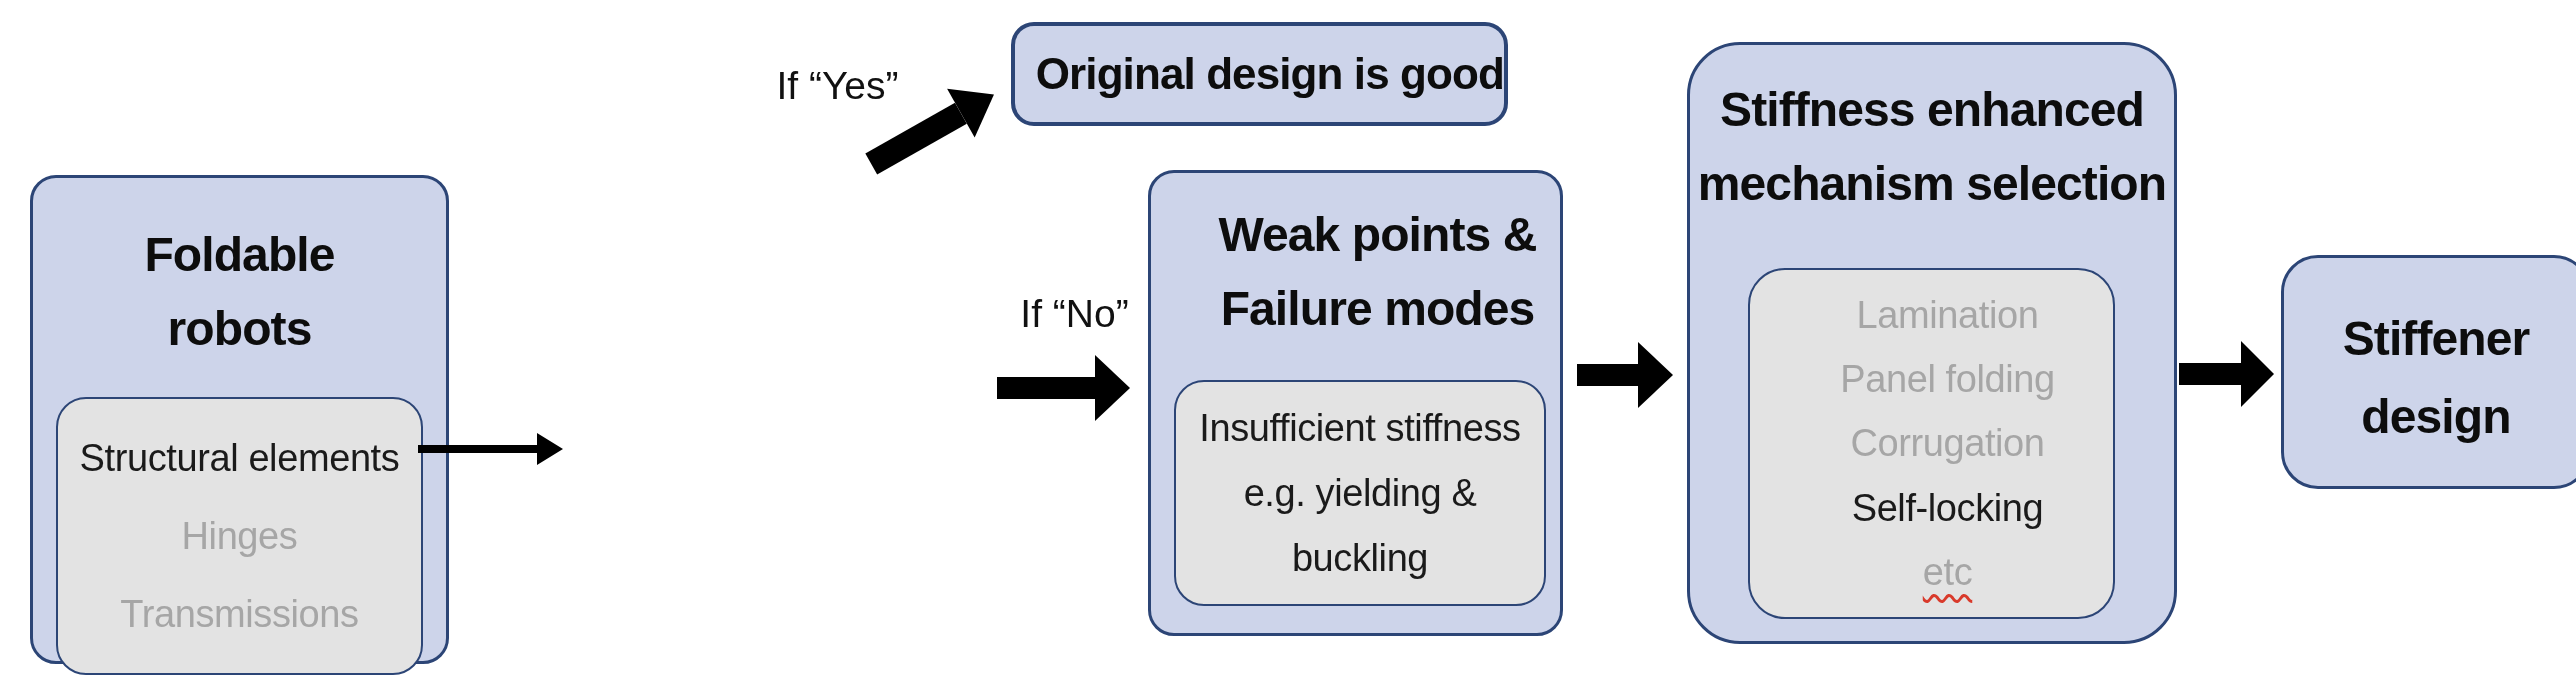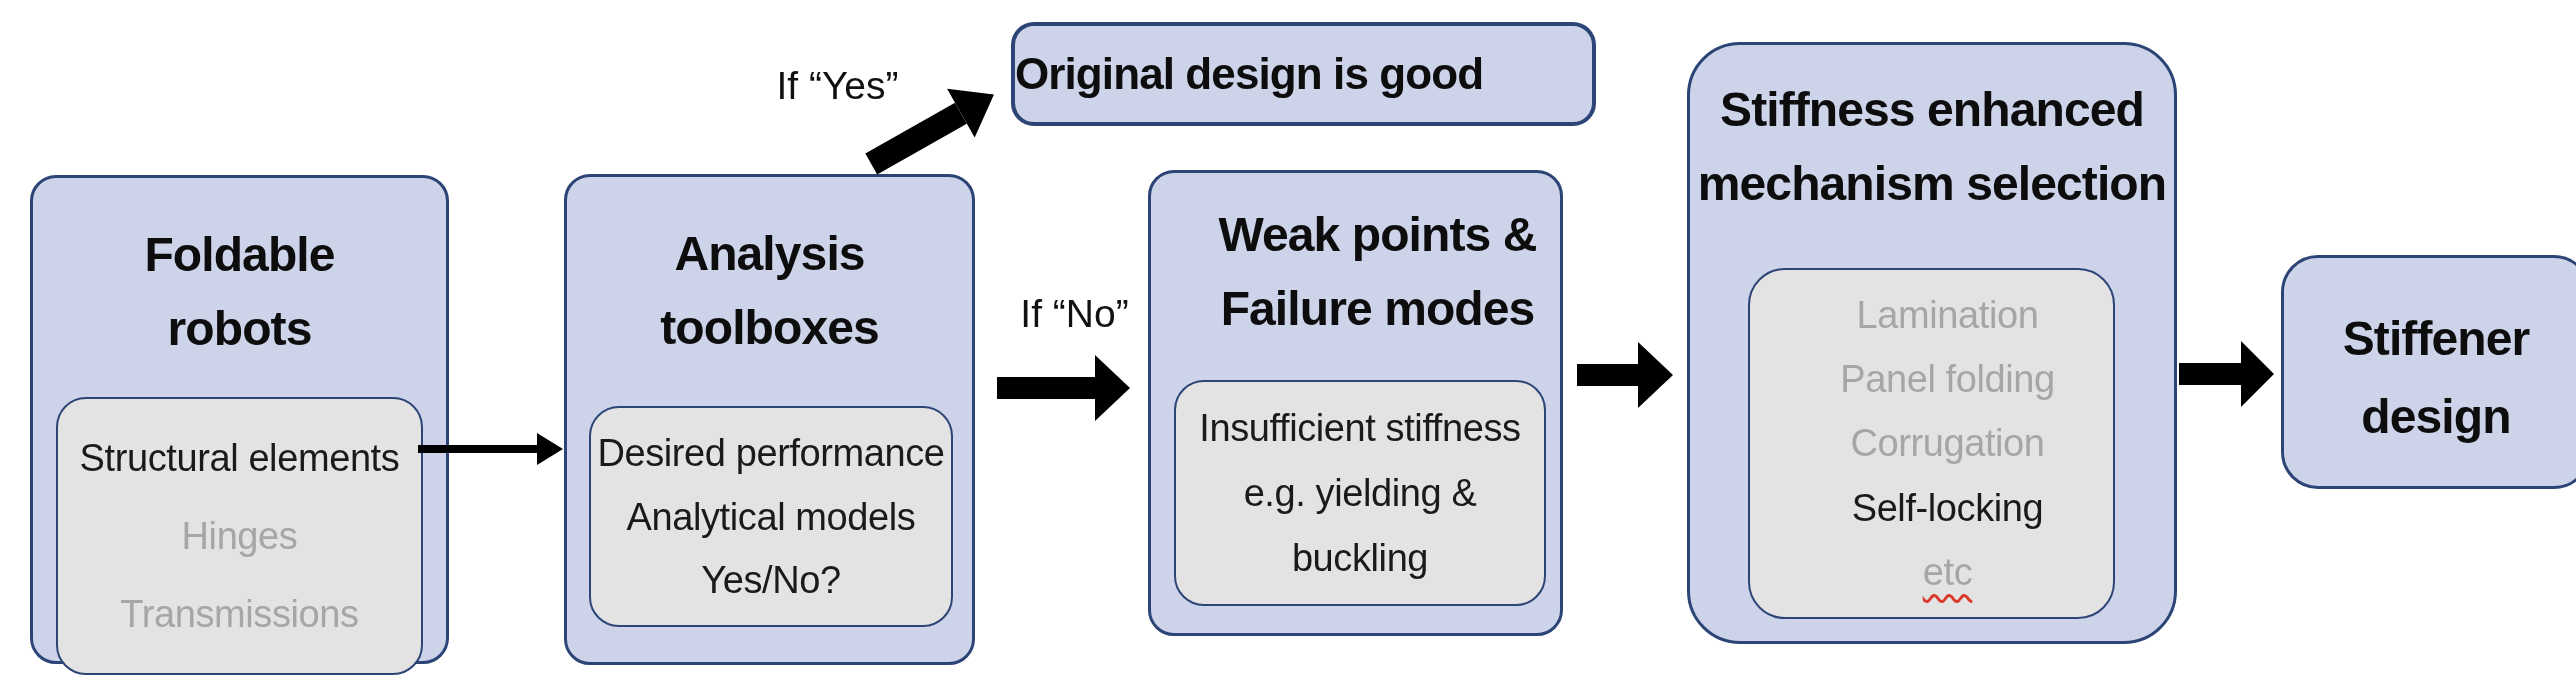--- a/index.html
+++ b/index.html
@@ -56,23 +56,23 @@
     text-underline-offset: 8.8px;
   }
 
   
   .n-foldable   { left: 30px;   top: 175px; width: 419px; height: 489px; padding-top: 40px; }
   .n-foldable .inner  { left: 23px;  top: 219px; width: 367px; height: 278px; }
 
   .n-analysis   { left: 564px;  top: 174px; width: 411px; height: 491px; padding-top: 40px; }
   .n-analysis .inner  { left: 22px;  top: 229px; width: 364px; height: 221px; }
 
-  .n-odg        { left: 1011px; top: 22px;  width: 585px; height: 104px;
+  .n-odg        { left: 1011px; top: 22px;  width: 497px; height: 104px;
                   border-radius: 23px; border-width: 4.4px;
-                  display: flex; align-items: center; justify-content: flex-start; }
+                  display: flex; align-items: center; justify-content: flex-end; }
 
   .n-weak       { left: 1148px; top: 170px; width: 415px; height: 466px; padding-top: 25px; padding-left: 44px; }
   .n-weak .inner      { left: 23px;  top: 207px; width: 372px; height: 226px; }
 
   .n-stiffness  { left: 1687px; top: 42px;  width: 490px; height: 602px; padding-top: 28px; border-radius: 53px; }
   .n-stiffness .inner { left: 58px;  top: 223px; width: 367px; height: 351px; border-radius: 37px; padding-left: 32px; }
 
   .n-stiffener  { left: 2281px; top: 255px; width: 310px; height: 234px; padding-top: 42px; border-radius: 37px; }
   .n-stiffener .title-line { line-height: 78px; }
 
@@ -135,31 +135,20 @@
       <div class="item muted">Hinges</div>
       <div class="item muted">Transmissions</div>
     </div>
   </div>
 
   <div class="arrow a-thin">
     <div class="shaft"></div>
     <div class="head"></div>
   </div>
 
-  <div class="node n-analysis">
-    <div class="title-wrap">
-      <div class="title-line">Analysis</div>
-      <div class="title-line">toolboxes</div>
-    </div>
-    <div class="inner">
-      <div class="item">Desired performance</div>
-      <div class="item">Analytical models</div>
-      <div class="item">Yes/No?</div>
-    </div>
-  </div>
 
   <div class="edge-label l-yes">If “Yes”</div>
   <div class="arrow a-yes">
     <div class="shaft"></div>
     <div class="head"></div>
   </div>
 
   <div class="node n-odg">
     <div class="title-line" style="font-size:44px;">Original design is good</div>
   </div>

